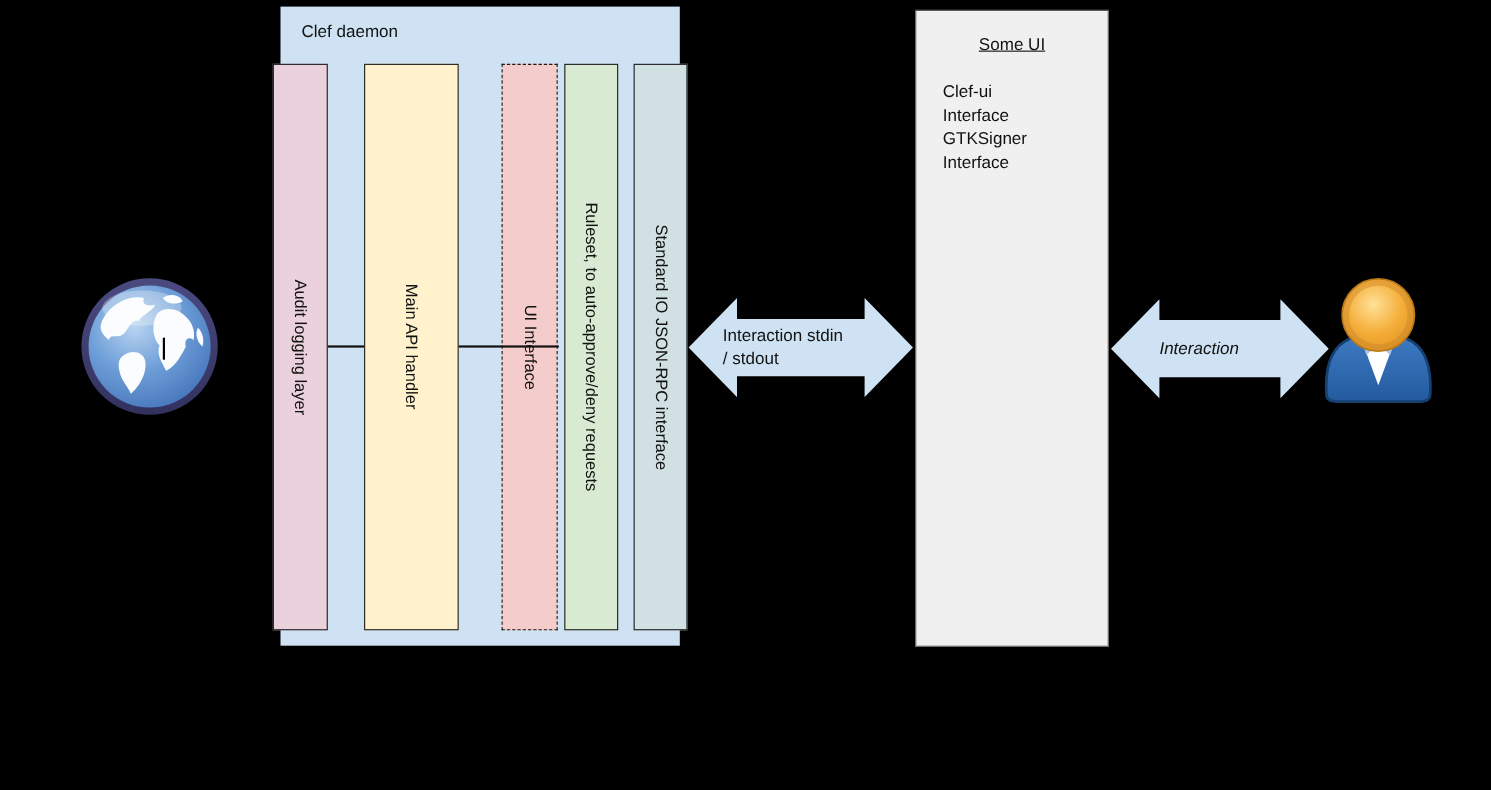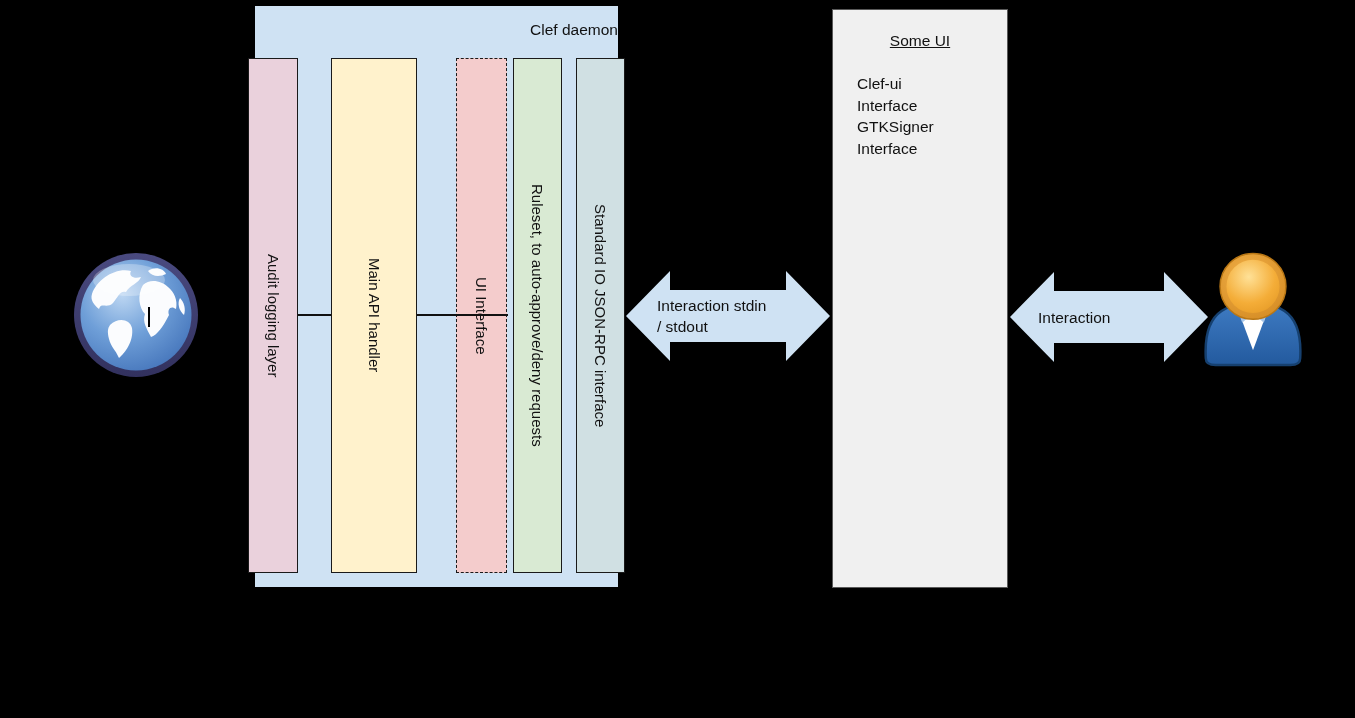--- a/index.html
+++ b/index.html
@@ -3,21 +3,21 @@
 <meta charset="utf-8">
 <style>
   html,body{margin:0;padding:0;background:#000;}
   #canvas{
     position:relative;width:1355px;height:718px;background:#000;overflow:hidden;
     font-family:"Liberation Sans","DejaVu Sans",sans-serif;color:#111;
   }
   .abs{position:absolute;}
   
   .daemon-box{left:255px;top:6px;width:363px;height:581px;}
-  .daemon-title{left:0;right:0;top:15px;text-align:right;font-size:15.5px;}
+  .daemon-title{left:0;right:0;top:15px;text-align:left;font-size:15.5px;padding-left:19px;}
   
   .bar{
     top:58px;height:515px;box-sizing:border-box;border:1.4px solid #1a1a1a;
     display:flex;align-items:center;justify-content:center;
   }
   .bar span{writing-mode:vertical-rl;text-orientation:mixed;font-size:15px;white-space:nowrap;}
   .bar-audit{left:248px;width:50px;}
   .bar-api{left:331px;width:86px;}
   .bar-ui{left:456px;width:51px;border-style:dashed;border-width:1.6px;}
   .bar-ruleset{left:513px;width:49px;}
@@ -35,21 +35,21 @@
   .someui-title{left:0;right:0;top:22px;text-align:center;font-size:15.5px;text-decoration:underline;}
   .someui-list{left:24px;top:63px;font-size:15.5px;line-height:21.7px;}
   
   .arrow{overflow:visible;}
   .arrow-1{left:626px;top:271px;width:204px;height:90px;}
   .arrow-2{left:1010px;top:272px;width:198px;height:90px;}
   .arrow-label{
     top:50%;transform:translateY(-50%);font-size:15.5px;line-height:21px;white-space:nowrap;
   }
   .arrow-1 .arrow-label{left:31px;}
-  .arrow-2 .arrow-label{left:28px;}
+  .arrow-2 .arrow-label{left:44px;font-style:italic;}
   
   .globe-icon{left:73px;top:252px;width:126px;height:126px;}
   .person-icon{left:1198px;top:250px;width:110px;height:118px;}
 </style>
 </head>
 <body>
 
 <div id="canvas">
 
   <div class="abs daemon-box" style="background-color: rgb(207, 226, 243);">

